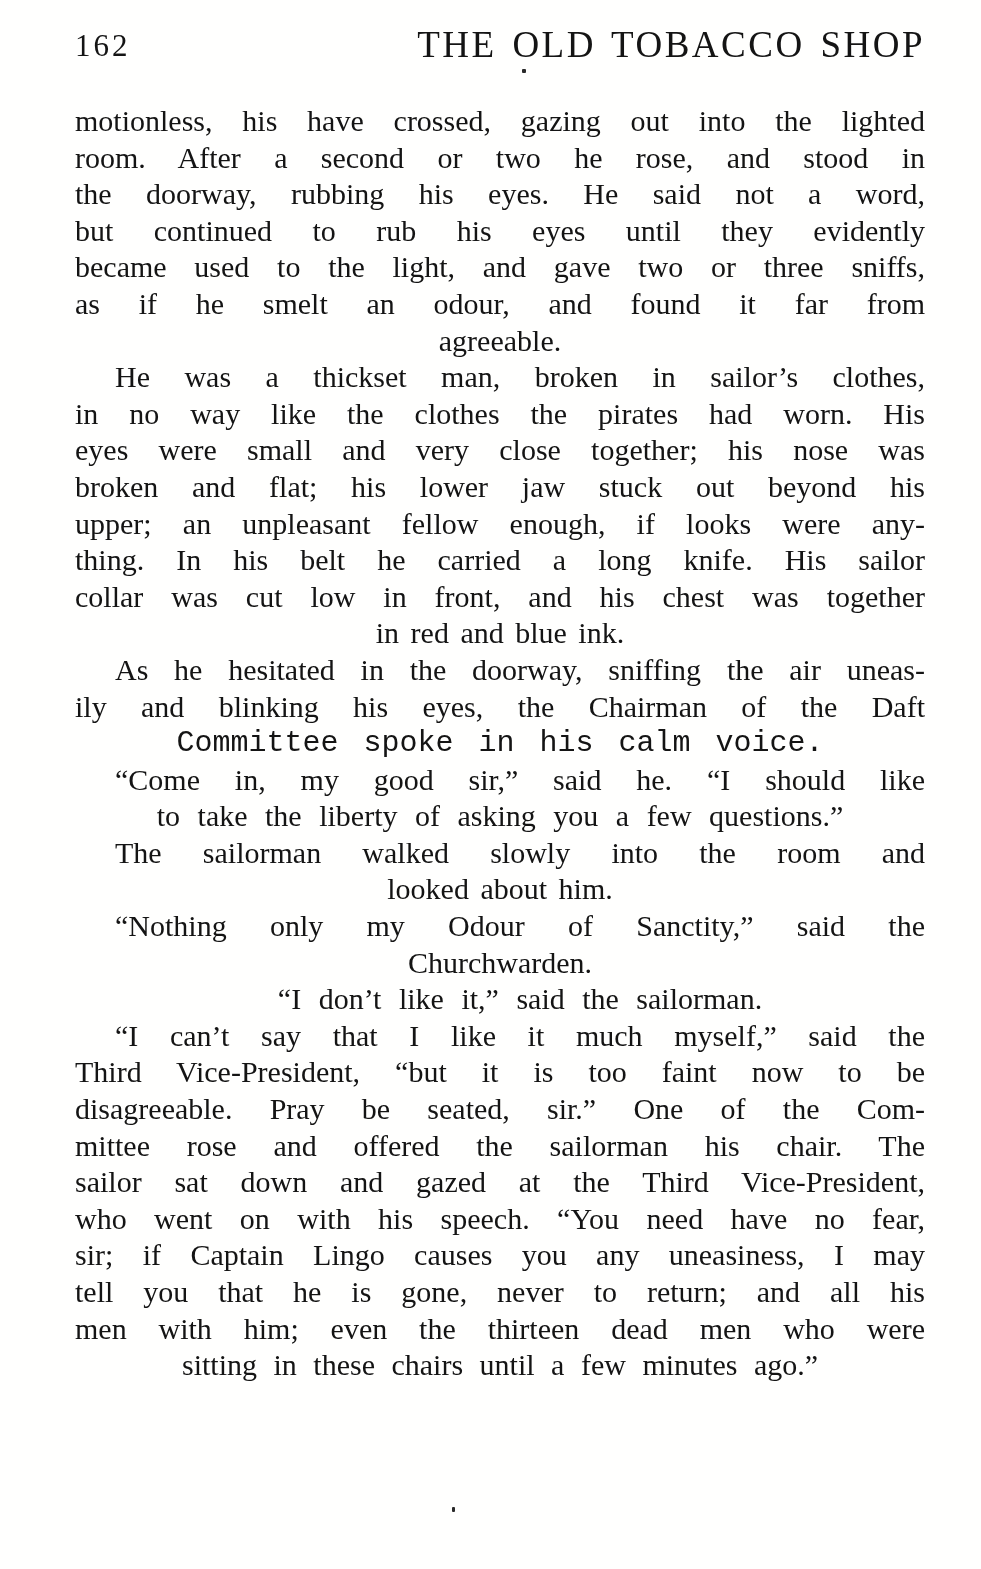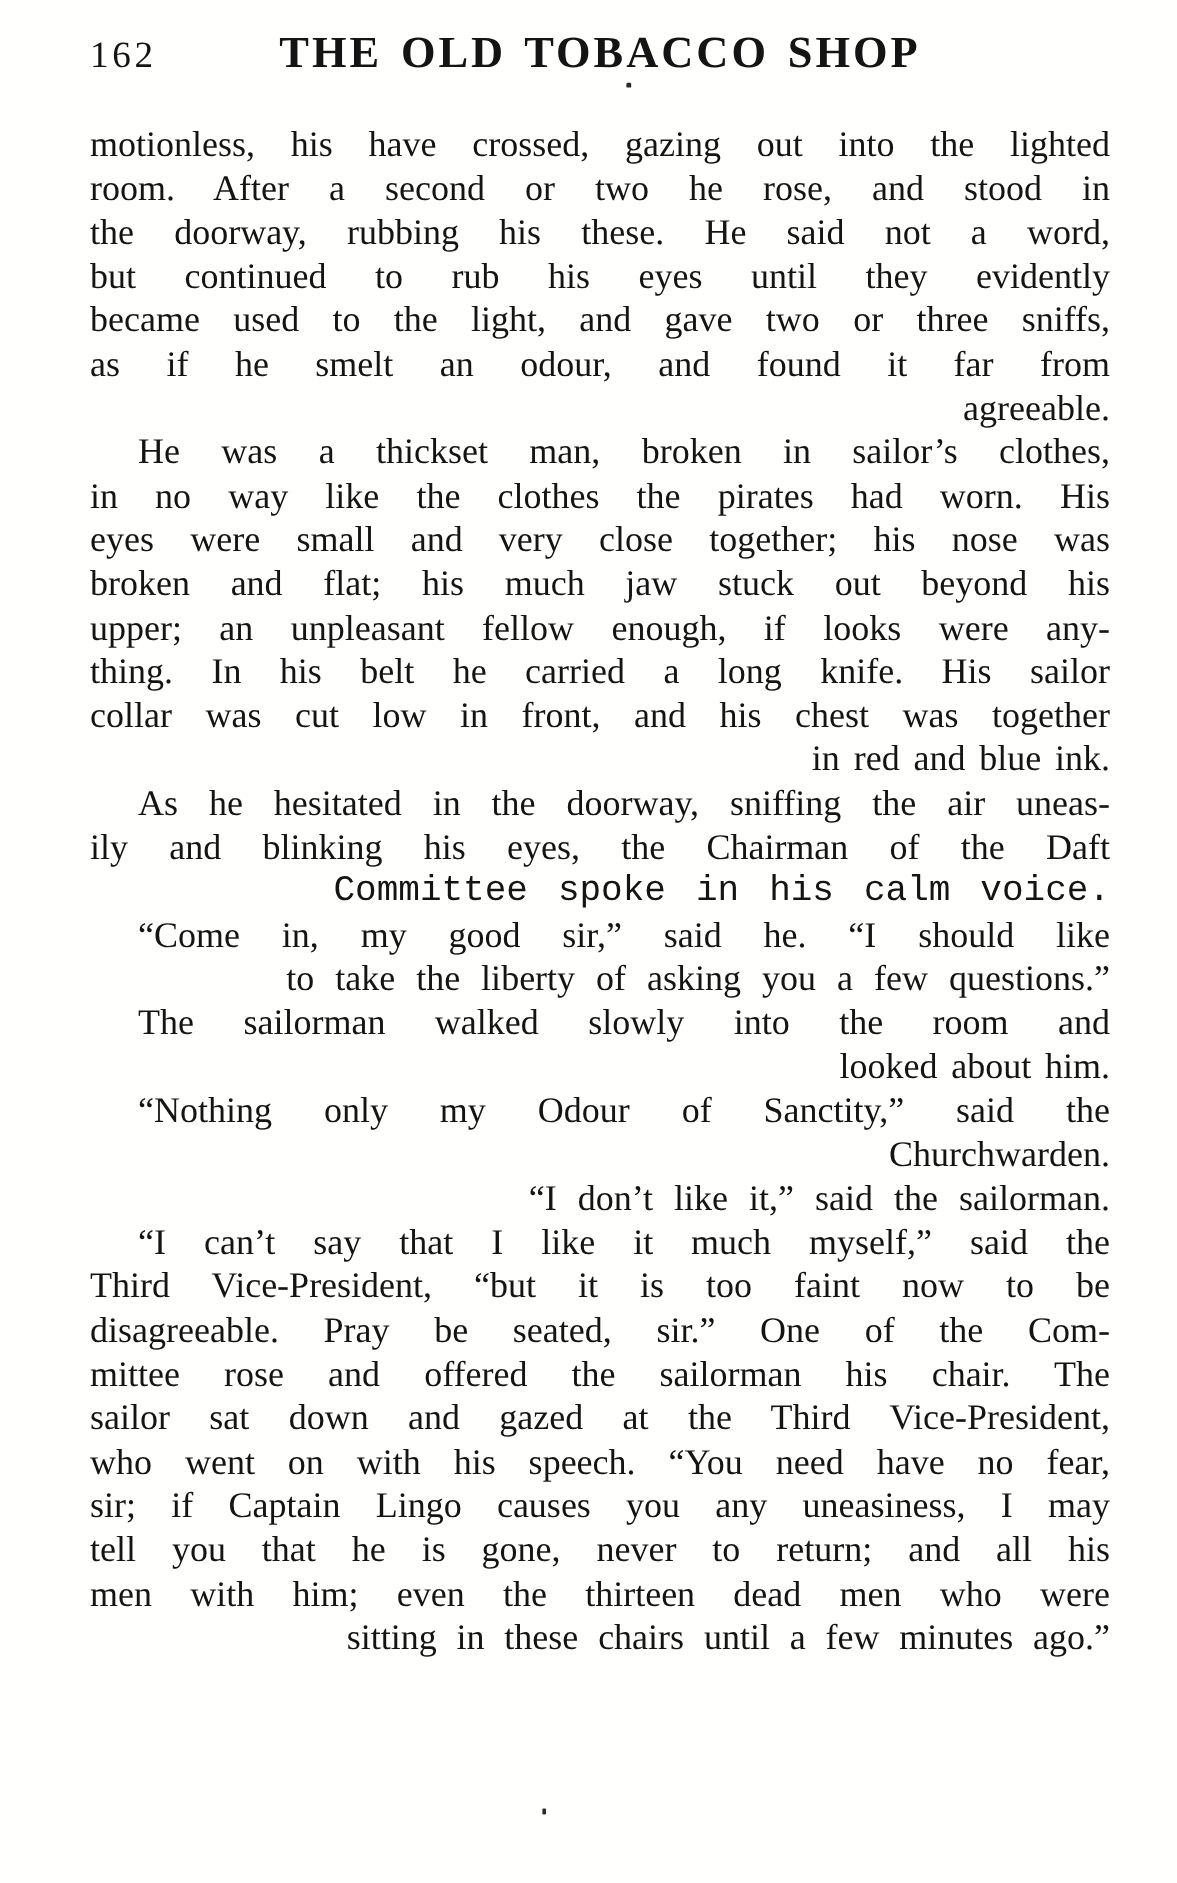--- a/index.html
+++ b/index.html
@@ -25,38 +25,37 @@
   }
   .pagenum {
     position: absolute;
     left: 0;
     top: 6px;
     font-size: 31px;
     letter-spacing: 3px;
     line-height: 1;
   }
   .title {
-    text-align: center;
+    text-align: right;
     font-size: 37px;
     letter-spacing: 2.5px;
     line-height: 1;
     padding-top: 2px;
     word-spacing: 4px;
-    font-weight: bold;
   }
   .text-block {
     position: absolute;
     top: 103px;
     left: 75px;
     width: 850px;
     font-size: 30px;
     line-height: 36.6px;
   }
   .line {
-    text-align: right;
+    text-align: center;
     height: 36.6px;
     overflow: hidden;
   }
   .line.j {
     text-align: justify;
     text-align-last: justify;
   }
   .line.indent {
     padding-left: 40px;
   }
@@ -76,29 +75,29 @@
   <header class="header">
     <span class="pagenum">162</span>
     <div class="title">THE OLD TOBACCO SHOP</div>
   </header>
 
   <div class="ink-speck speck-top"></div>
 
   <main class="text-block">
       <div class="line j">motionless, his have crossed, gazing out into the lighted</div>
       <div class="line j">room. After a second or two he rose, and stood in</div>
-      <div class="line j">the doorway, rubbing his these. He said not a word,</div>
+      <div class="line j">the doorway, rubbing his eyes. He said not a word,</div>
       <div class="line j">but continued to rub his eyes until they evidently</div>
       <div class="line j">became used to the light, and gave two or three sniffs,</div>
       <div class="line j">as if he smelt an odour, and found it far from</div>
       <div class="line">agreeable.</div>
       <div class="line j indent">He was a thickset man, broken in sailor’s clothes,</div>
       <div class="line j">in no way like the clothes the pirates had worn. His</div>
       <div class="line j">eyes were small and very close together; his nose was</div>
-      <div class="line j">broken and flat; his much jaw stuck out beyond his</div>
+      <div class="line j">broken and flat; his lower jaw stuck out beyond his</div>
       <div class="line j">upper; an unpleasant fellow enough, if looks were any-</div>
       <div class="line j">thing. In his belt he carried a long knife. His sailor</div>
       <div class="line j">collar was cut low in front, and his chest was together</div>
       <div class="line" style="word-spacing: 4px;">in red and blue ink.</div>
       <div class="line j indent">As he hesitated in the doorway, sniffing the air uneas-</div>
       <div class="line j">ily and blinking his eyes, the Chairman of the Daft</div>
       <div class="line" style="word-spacing: 7px; font-family: Liberation Mono, monospace;">Committee spoke in his calm voice.</div>
       <div class="line j indent">“Come in, my good sir,” said he. “I should like</div>
       <div class="line" style="word-spacing: 10px;">to take the liberty of asking you a few questions.”</div>
       <div class="line j indent">The sailorman walked slowly into the room and</div>

